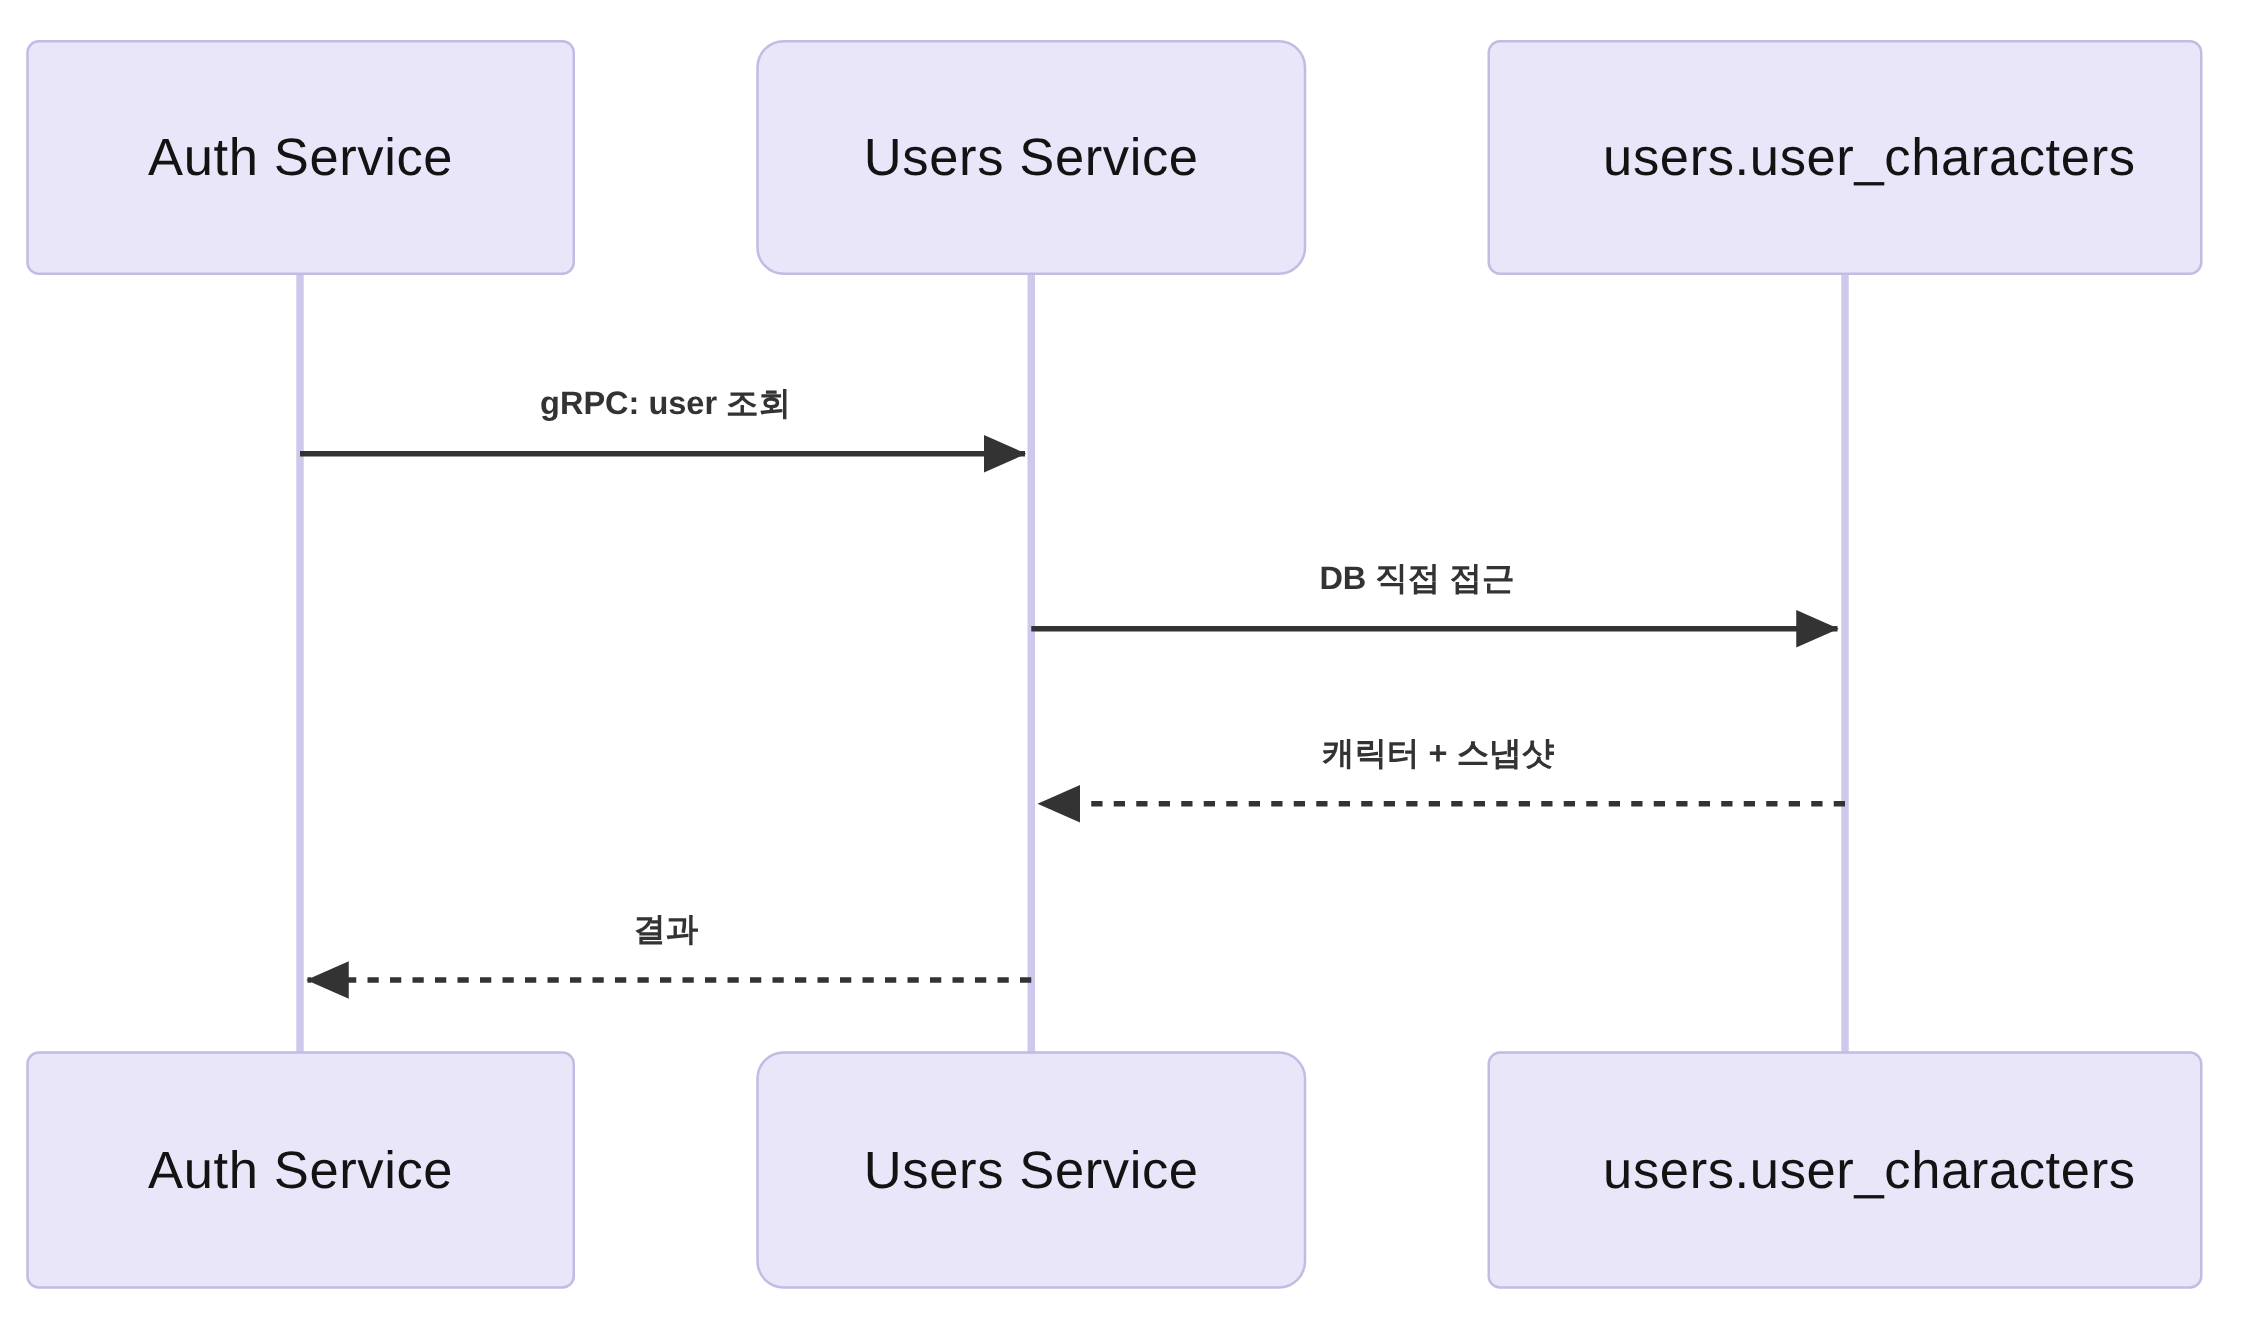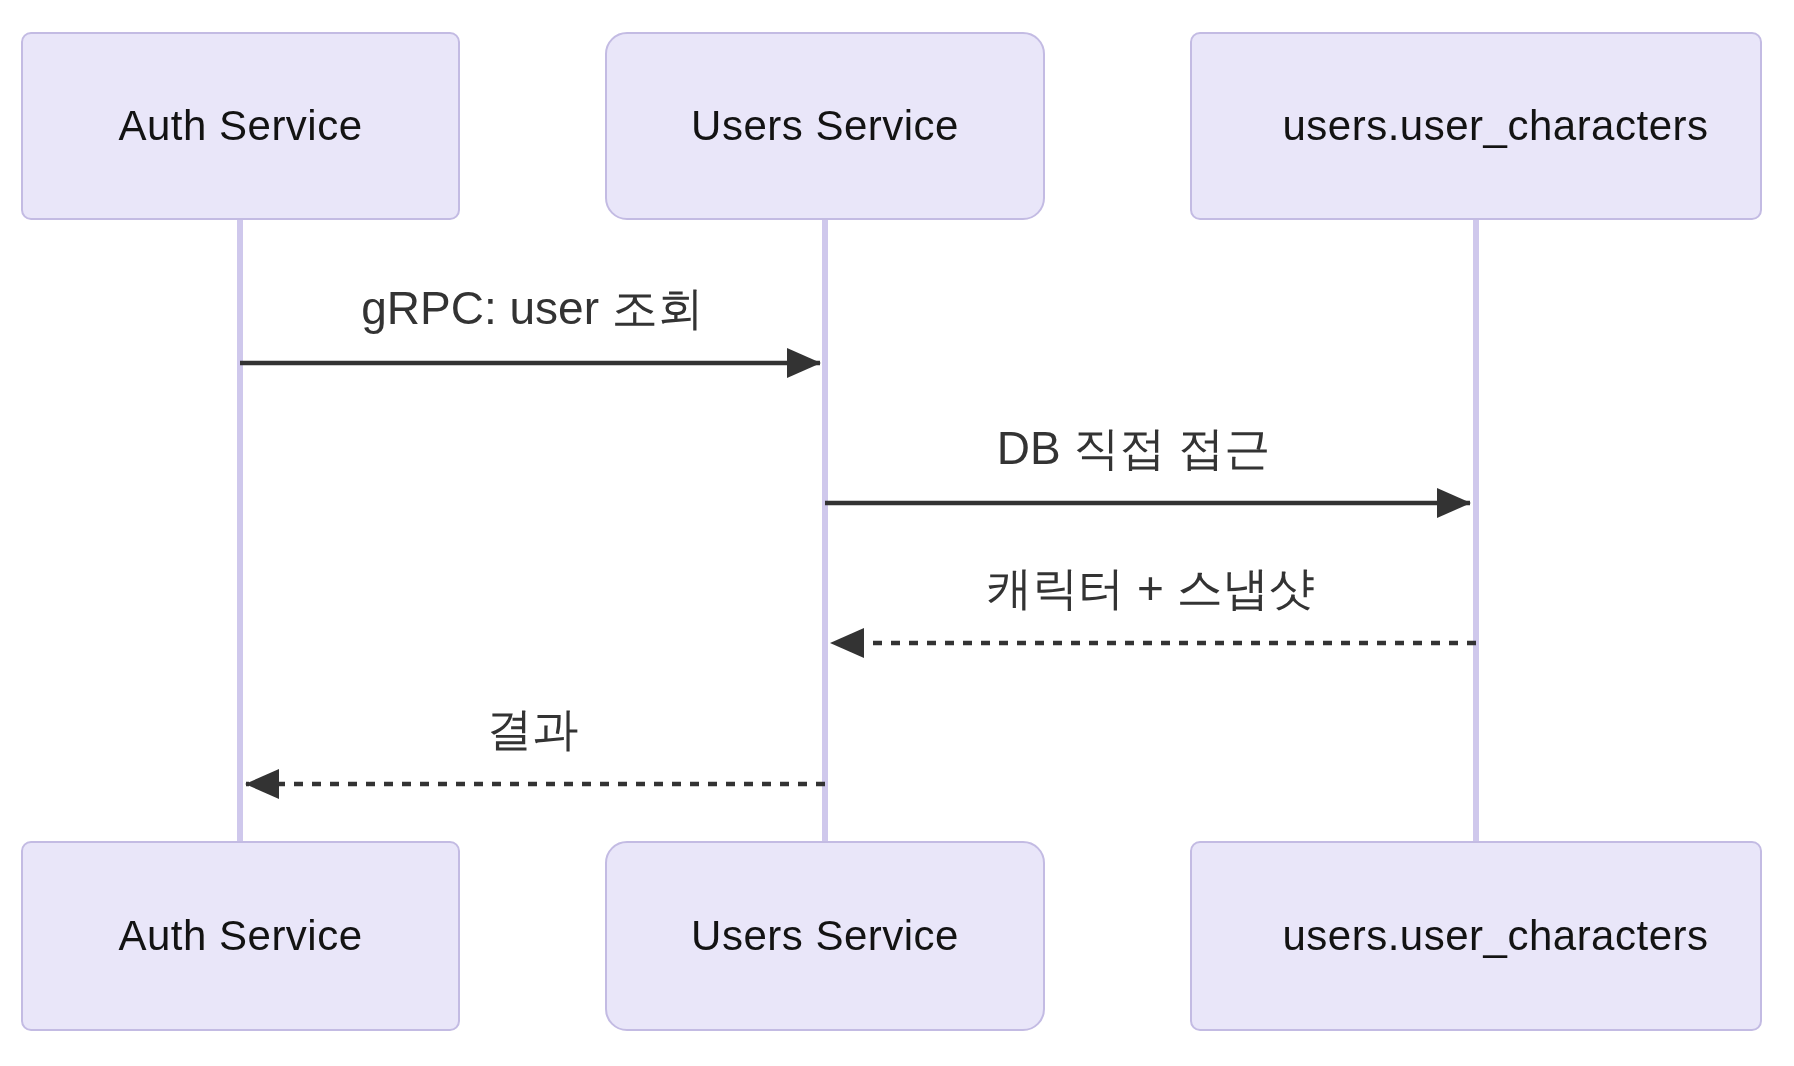--- a/index.html
+++ b/index.html
@@ -35,22 +35,22 @@
   .actor-bottom{top:841px;height:190px;}
   .actor-auth{left:21px;width:439px;}
   .actor-users{left:605px;width:440px;border-radius:22px;}
   .actor-db{left:1190px;width:572px;padding-left:39px;}
   #wires{position:absolute;left:0;top:0;z-index:1;}
   .msg-label{
     position:absolute;
     display:flex;align-items:flex-end;justify-content:center;
     height:56px;
     color:var(--message);
-    font-size:46px;
-    font-weight:400;
+    font-size:26px;
+    font-weight:700;
     z-index:3;
     white-space:nowrap;
   }
   .msg-1{left:240px;width:585px;top:284px;}
   .msg-2{left:808px;width:651px;top:424px;}
   .msg-3{left:825px;width:651px;top:564px;}
   .msg-4{left:240px;width:585px;top:705px;}
 </style>
 </head>
 <body>

